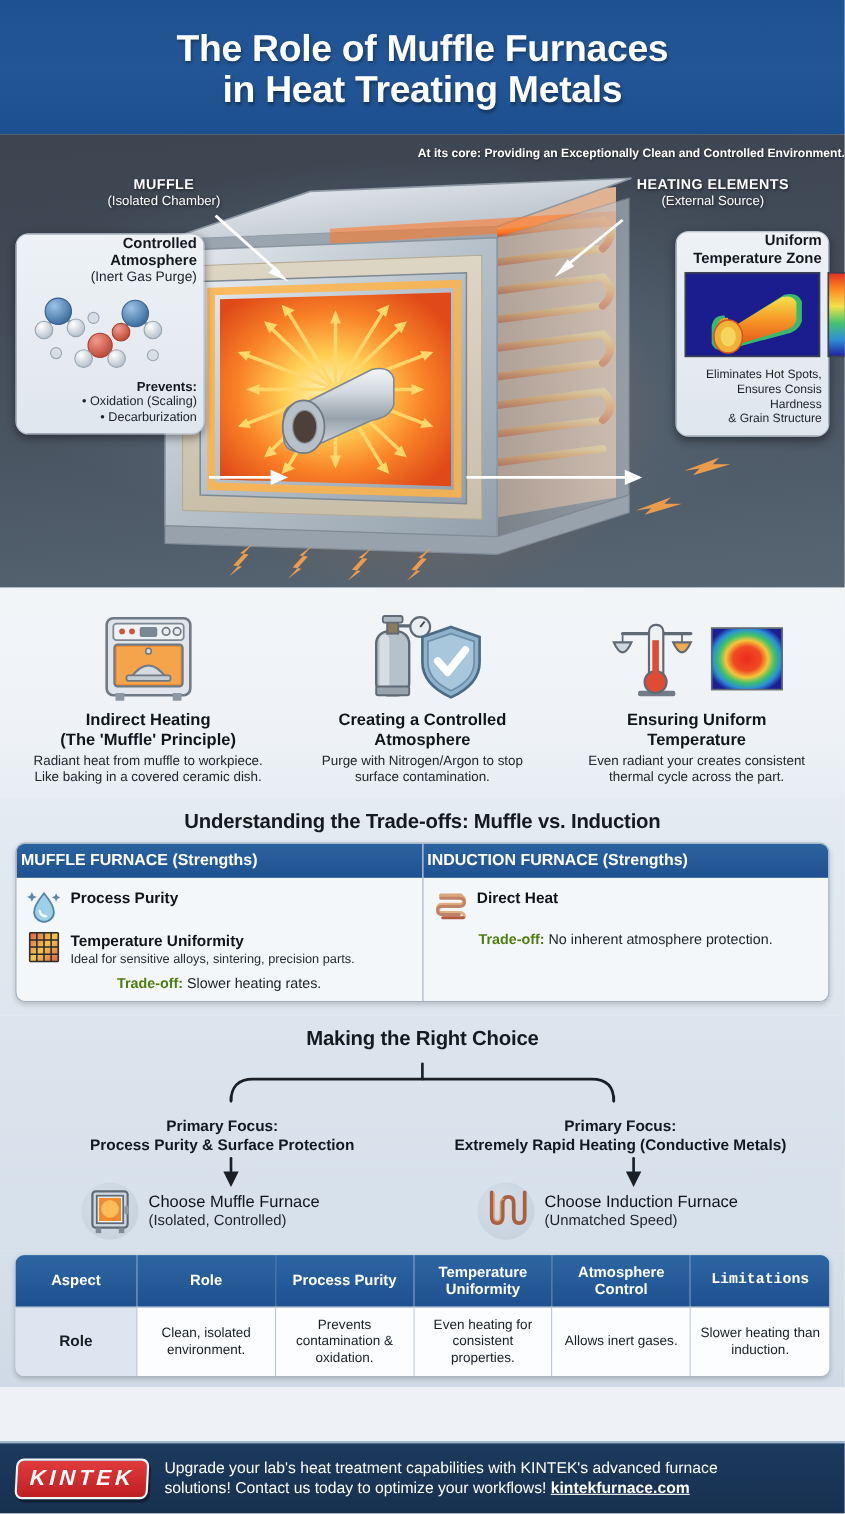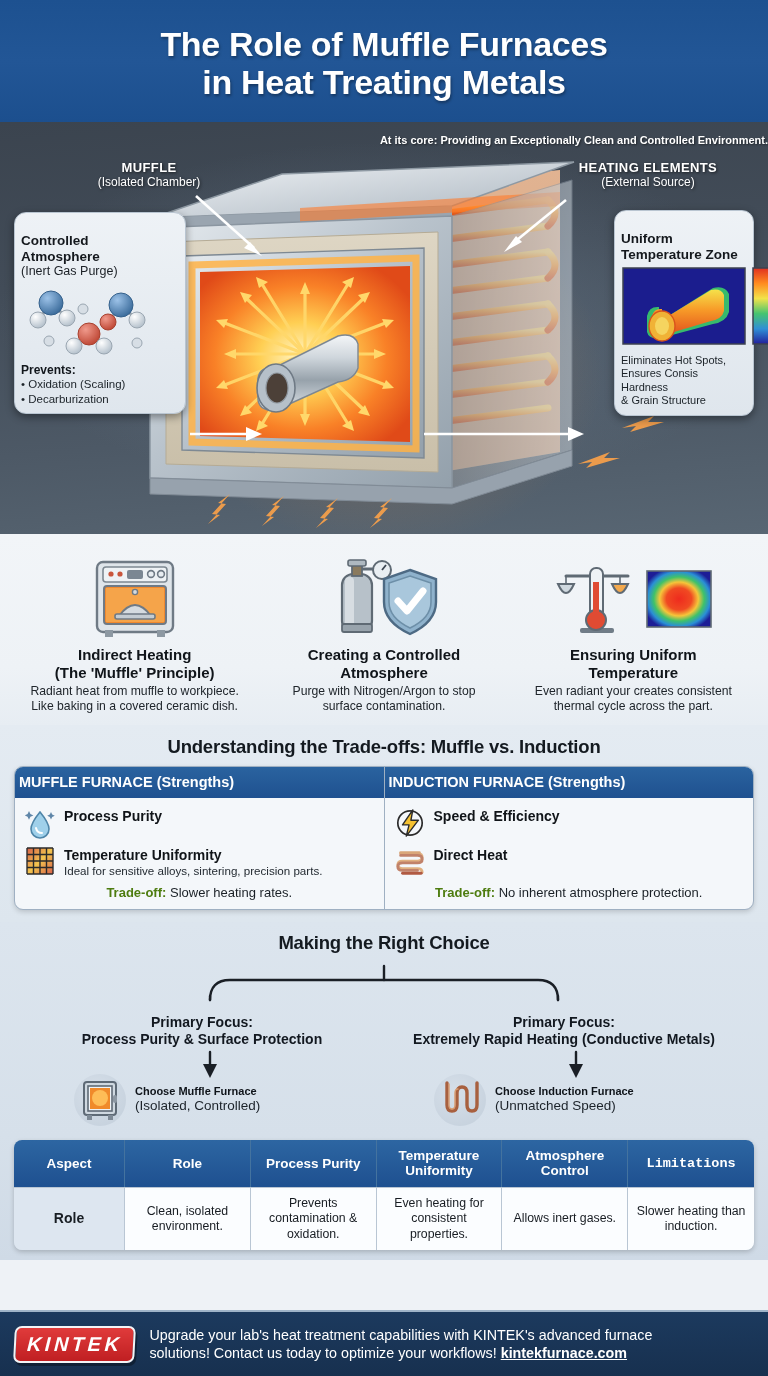--- a/index.html
+++ b/index.html
@@ -58,22 +58,22 @@
 
   .lead { position: absolute; z-index: 6; }
 
   
   .infocard {
     position: absolute; z-index: 8;
     background: linear-gradient(180deg,#eef2f6 0%, #dfe6ed 100%);
     border: 1px solid #b9c5d1;
     border-radius: 12px;
     box-shadow: 0 3px 9px rgba(0,0,0,.4);
-    padding: 20px 6px 7px;
-    text-align: left;
+    padding: 0 6px 7px;
+    text-align: right;
   }
   #card-atmos { left: 14px; top: 90px; width: 172px; }
   #card-zone  { right: 14px; top: 88px; width: 140px; }
   .infocard .ttl { font-size: 13.5px; font-weight: bold; color: #14181d; line-height: 1.15; }
   .infocard .sub { font-size: 12.5px; color: #1b2026; line-height: 1.2; }
   .infocard .note { font-size: 11px; color: #1b2228; line-height: 1.22; margin-top: 4px; }
   .infocard .prev { font-size: 12px; font-weight: bold; color: #12171c; margin-top: 2px; }
   .infocard .bul { font-size: 11.5px; color: #1b2228; line-height: 1.26; }
 
   
@@ -125,21 +125,21 @@
   .cbranch { position: absolute; font-size: 14px; font-weight: bold; color: #121820;
              text-align: center; line-height: 1.22; }
   #cb-left  { left: 8px;  top: 58px; width: 368px; }
   #cb-right { right: 4px; top: 58px; width: 380px; }
   .choose { position: absolute; display: flex; align-items: center; gap: 9px; }
   #ch-left  { left: 64px;  top: 118px; }
   #ch-right { left: 424px; top: 118px; }
   .ch-badge { width: 52px; height: 52px; border-radius: 50%;
               background: radial-gradient(circle at 40% 35%, #d6dfe9, #c3cfdb);
               display:flex; align-items:center; justify-content:center; flex: 0 0 52px; }
-  .ch-t { font-size: 11px; font-weight: bold; color: #0f141a; line-height: 1.2; }
+  .ch-t { font-size: 15px; font-weight: normal; color: #0f141a; line-height: 1.2; }
   .ch-s { font-size: 13.5px; color: #1c232a; line-height: 1.2; }
 
   
   .sec-table { background: linear-gradient(180deg,#d6e0ea 0%, #cfdae6 100%); padding: 4px 14px 10px; }
   table.grid { width: 100%; border-collapse: separate; border-spacing: 0;
                border-radius: 8px; overflow: hidden;
                box-shadow: 0 2px 5px rgba(0,0,0,.2); }
   table.grid th {
     background: linear-gradient(180deg,#2d66a2 0%, #1e5090 100%);
     color: #fff; font-size: 13.5px; font-weight: bold;
@@ -595,31 +595,20 @@
           </div>
         </div>
       </div>
 
       <div class="cmp-col">
         <div class="cmp-head">INDUCTION FURNACE (Strengths)</div>
         <div class="cmp-body">
           <div class="cmp-row">
             <span class="cmp-ico">
               <svg width="32" height="32" viewBox="0 0 32 32">
-                <circle cx="16" cy="16" r="13" fill="none" stroke="#2b2b2b" stroke-width="1.8"></circle>
-                <path d="M19 2 L8 18 L15 18 L12 30 L25 13 L17 13 Z" fill="#f5c131" stroke="#2b2b2b" stroke-width="1.5" stroke-linejoin="round"></path>
-              </svg>
-            </span>
-            <span class="cmp-txt">
-              <span class="cmp-t">Speed &amp; Efficiency</span>
-            </span>
-          </div>
-          <div class="cmp-row">
-            <span class="cmp-ico">
-              <svg width="32" height="32" viewBox="0 0 32 32">
                 <g fill="none" stroke="#b0644a" stroke-width="3" stroke-linecap="round">
                   <path d="M6 7 L24 7 q5 0 5 4 t-5 4 L8 15 q-5 0 -5 4 t5 4 L24 23 q5 0 5 4" stroke="#e0b080"></path>
                   <path d="M6 9 L24 9 q5 0 5 4 t-5 4 L8 17 q-5 0 -5 4 t5 4 L24 25" stroke="#c1826a"></path>
                 </g>
                 <path d="M6 6 L26 6" stroke="#d9a679" stroke-width="3" stroke-linecap="round"></path>
                 <path d="M8 28 L28 28" stroke="#b05a42" stroke-width="3" stroke-linecap="round"></path>
               </svg>
             </span>
             <span class="cmp-txt">
               <span class="cmp-t">Direct Heat</span>

